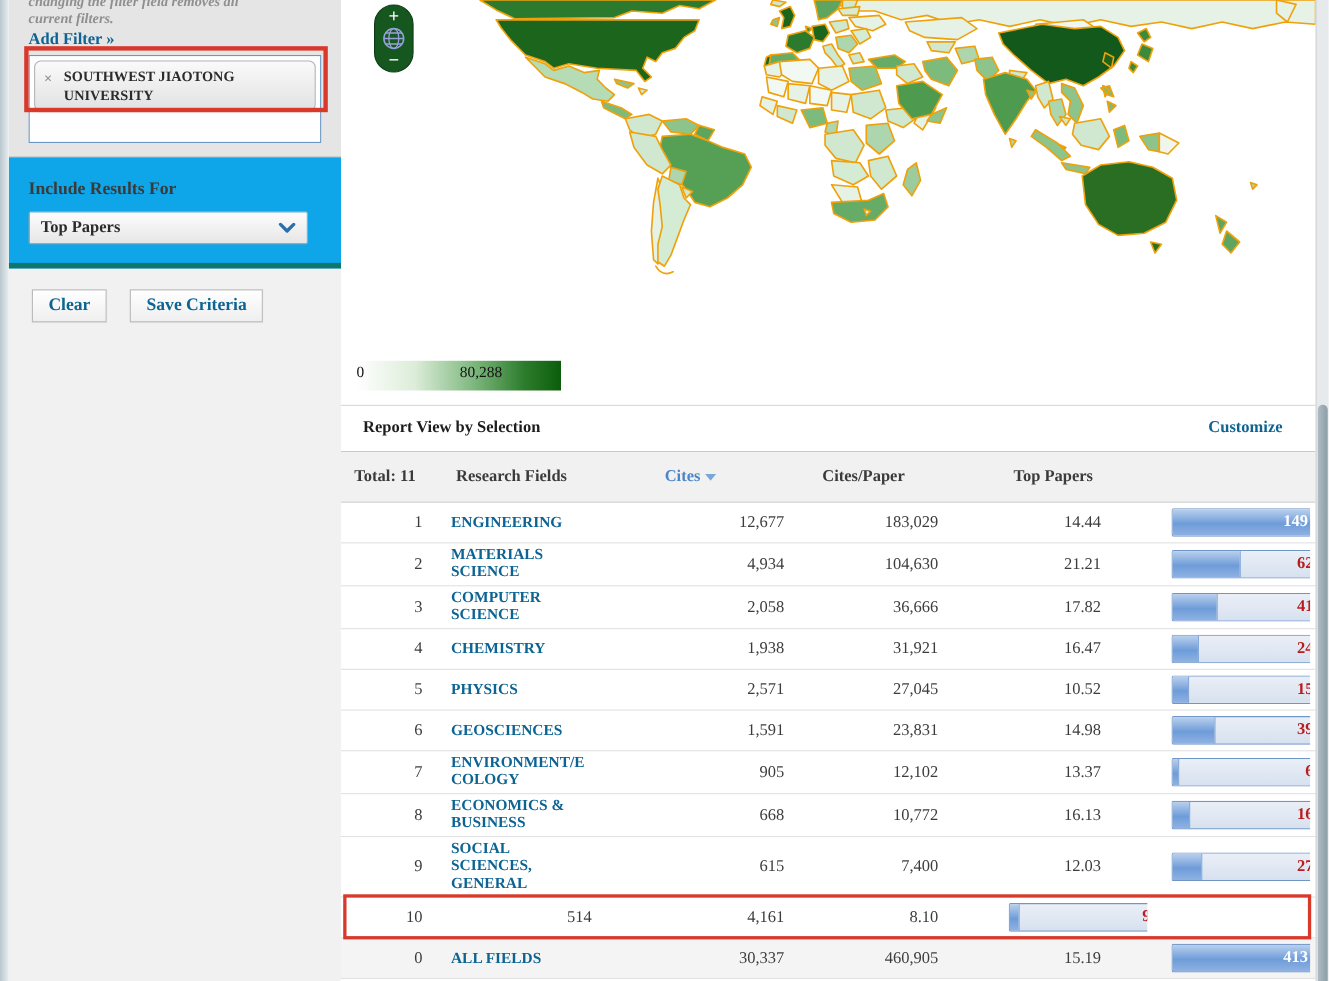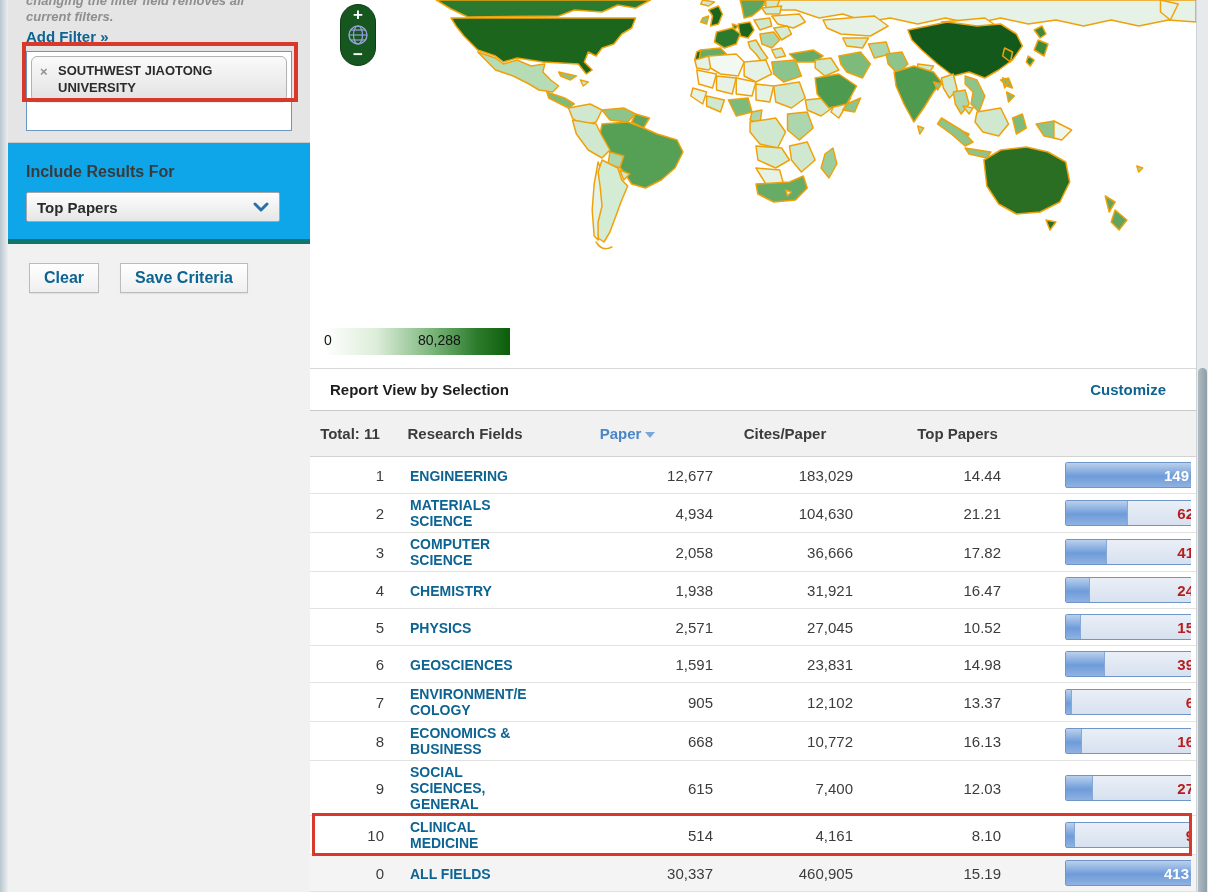--- a/index.html
+++ b/index.html
@@ -1,17 +1,17 @@
 <!DOCTYPE html>
 <html><head>
 <meta charset="utf-8">
 <style>
   html,body{margin:0;padding:0;}
   #page{position:relative;width:1208px;height:892px;background:#ffffff;overflow:hidden;
-        font-family:Liberation Sans, sans-serif;-webkit-font-smoothing:antialiased;}
+        font-family:Liberation Serif, serif;-webkit-font-smoothing:antialiased;}
 
   
   #edge-strip{position:absolute;left:0;top:0;width:8px;height:100%;
     background:linear-gradient(to right,#b9c7ce,#e9eef1);}
 
   
   #sidebar{position:absolute;left:8px;top:0;width:302px;height:100%;background:#f1f1f1;overflow:hidden;}
   .filter-section{background:#e5e5e5;height:142px;border-bottom:1px solid #c9c9c9;padding:0 18px;overflow:hidden;}
   .note{margin-top:-7px;font-size:13px;font-weight:bold;font-style:italic;color:#8f8f8f;line-height:16px;}
   .add-filter{display:inline-block;margin-top:3px;font-size:15px;font-weight:bold;color:#0d6493;text-decoration:none;cursor:pointer;}
@@ -249,21 +249,21 @@
 
   <div id="report">
     <div class="report-header">
       <span class="report-title">Report View by Selection</span>
       <a class="customize">Customize</a>
     </div>
 
     <div class="thead grid-cols">
       <div class="h">Total: 11</div>
       <div class="h">Research Fields</div>
-      <div class="h cites-h"><span>Paper</span><span class="tri-down"></span></div>
+      <div class="h cites-h"><span>Cites</span><span class="tri-down"></span></div>
       <div class="h">Cites/Paper</div>
       <div>
           <div class="h tp-h">Top Papers</div>
         </div>
     </div>
 
     <div id="table-body">
         <div class="trow grid-cols">
     <div class="c rank">1</div>
     <div class="c fieldcell"><a class="field-link">ENGINEERING</a></div>
@@ -394,21 +394,20 @@
       <div class="bar-clip">
         <div class="bar-track">
                 <div class="bar-fill" style="width: 18.1208%;"></div>
               </div>
         <span class="bar-label">27</span>
       </div>
     </div>
   </div>
         <div class="trow grid-cols">
     <div class="c rank">10</div>
-    <div class="c fieldcell"><a class="field-link">CLINICAL MEDICINE</a></div>
     <div class="c num">514</div>
     <div class="c num">4,161</div>
     <div class="c num">8.10</div>
     <div class="bar-cell">
       <div class="bar-clip">
         <div class="bar-track">
                 <div class="bar-fill" style="width: 6.04027%;"></div>
               </div>
         <span class="bar-label">9</span>
       </div>

